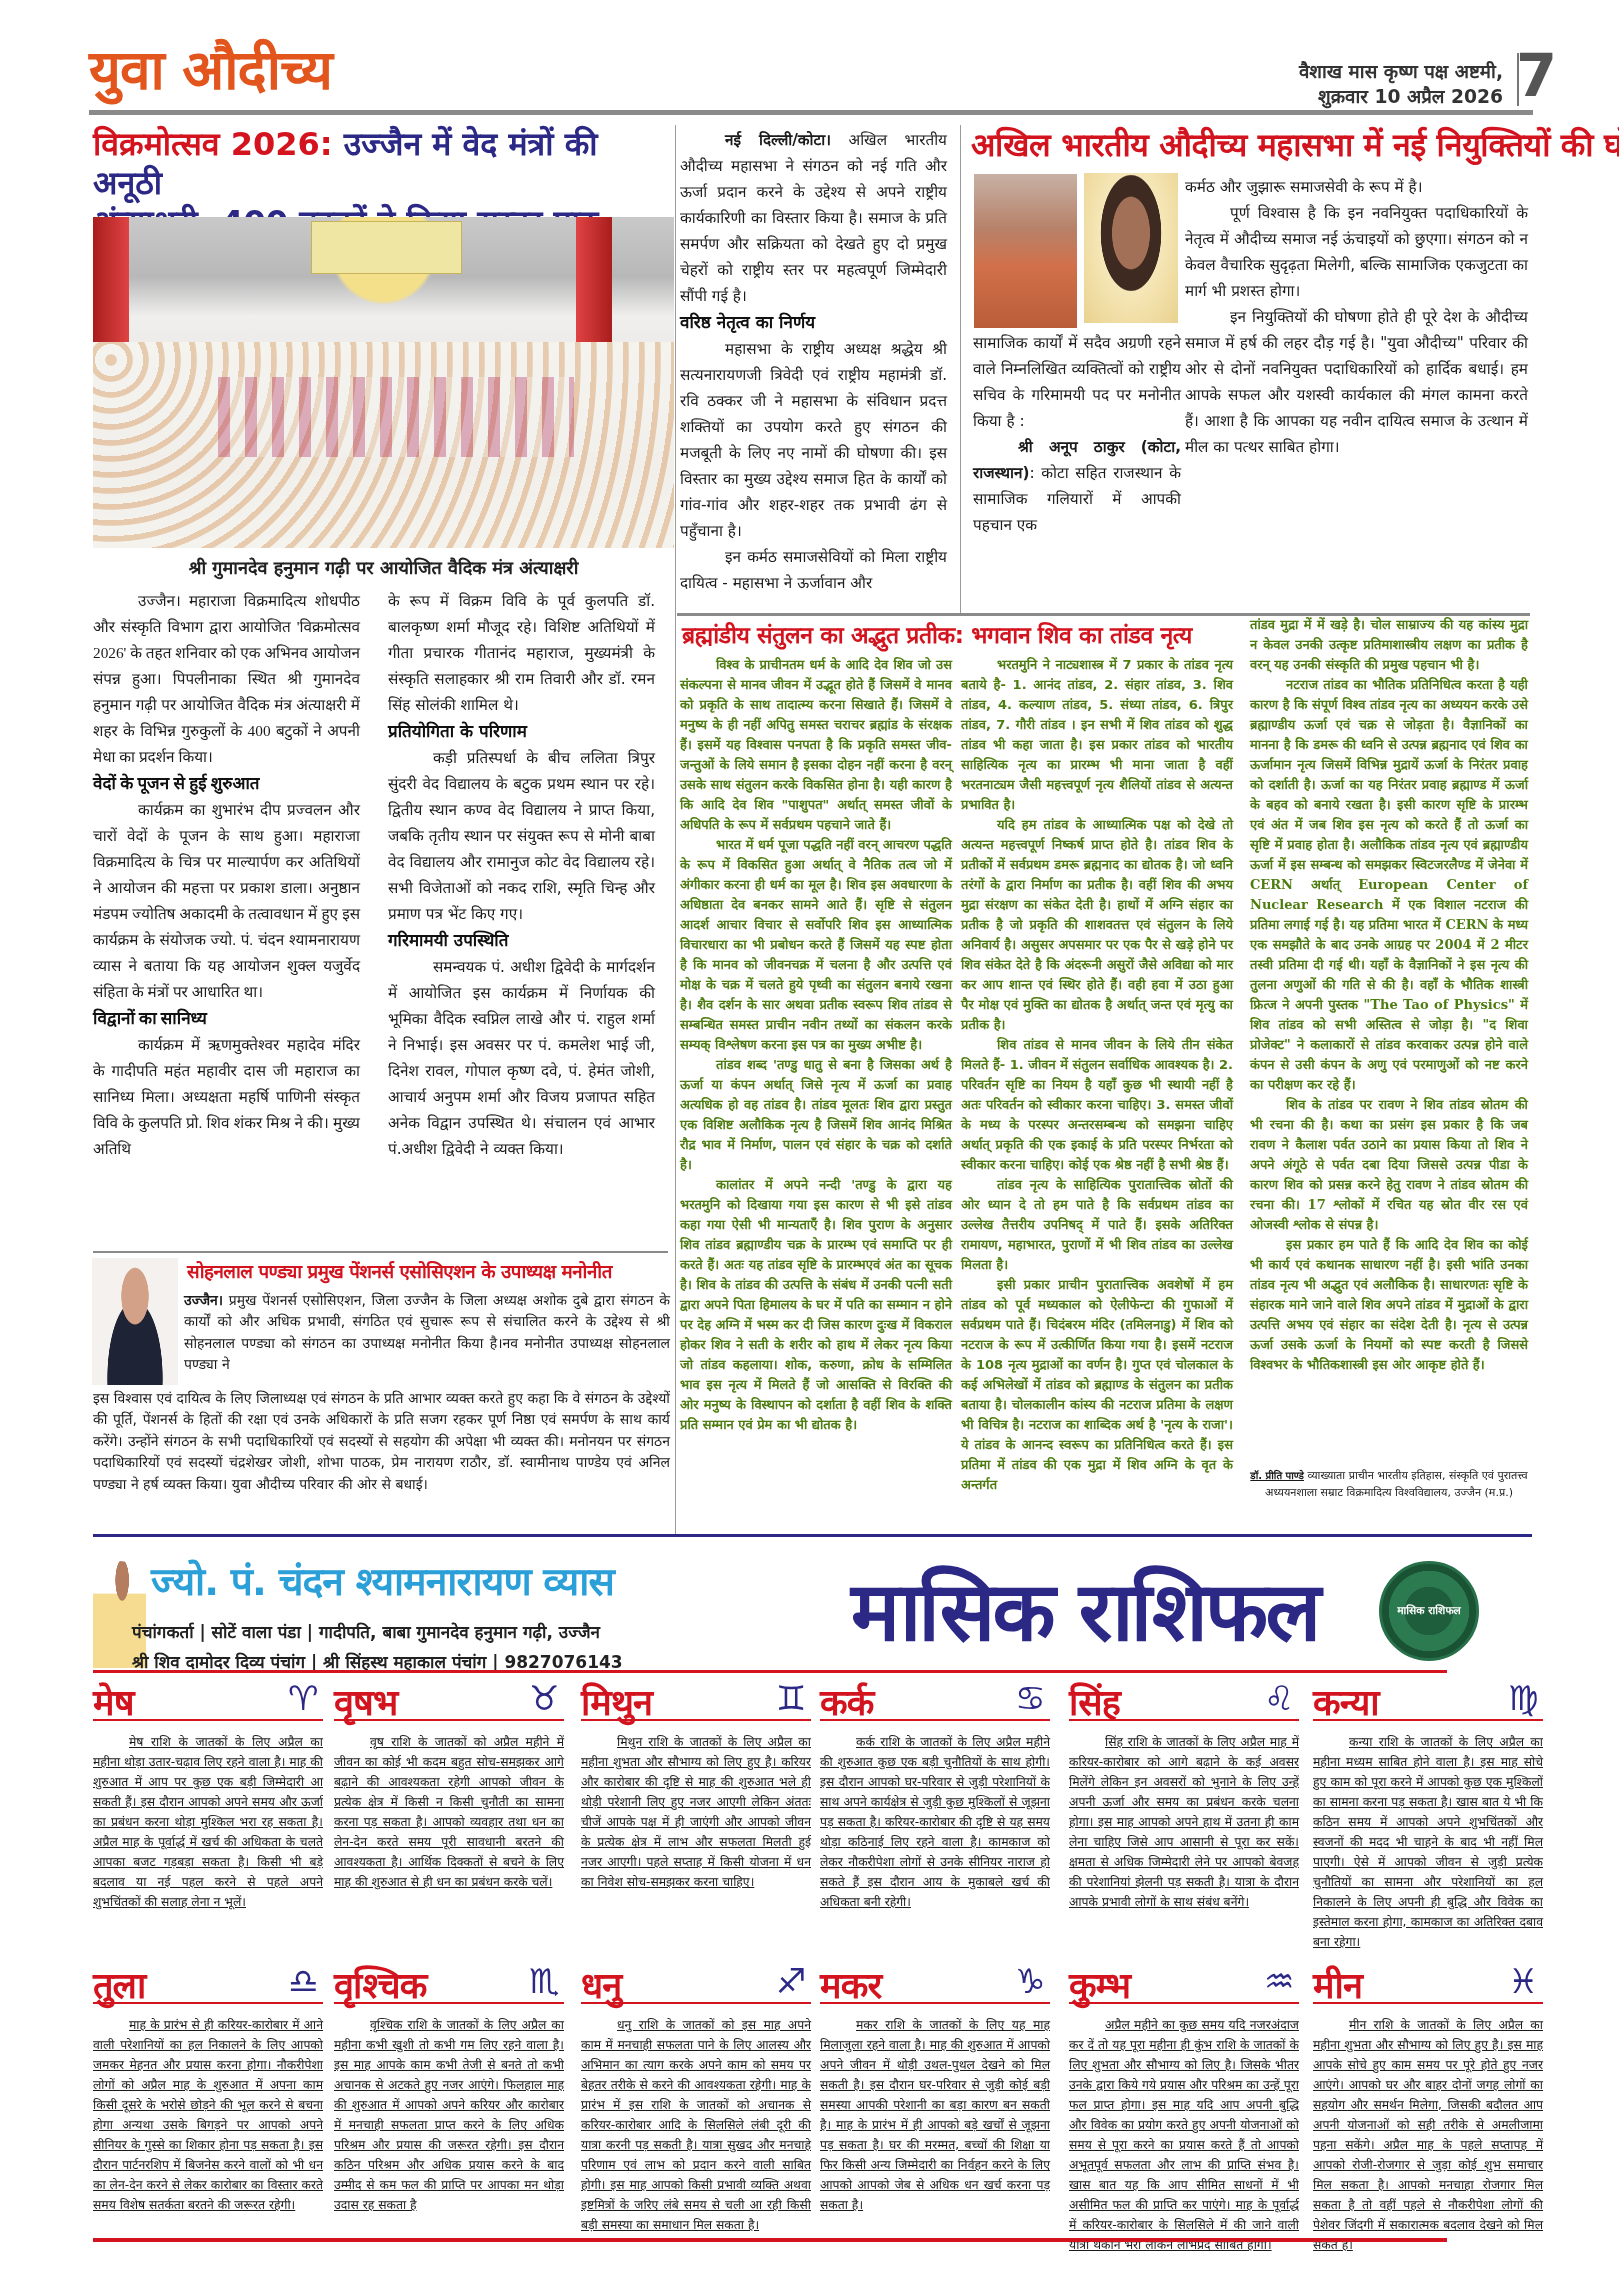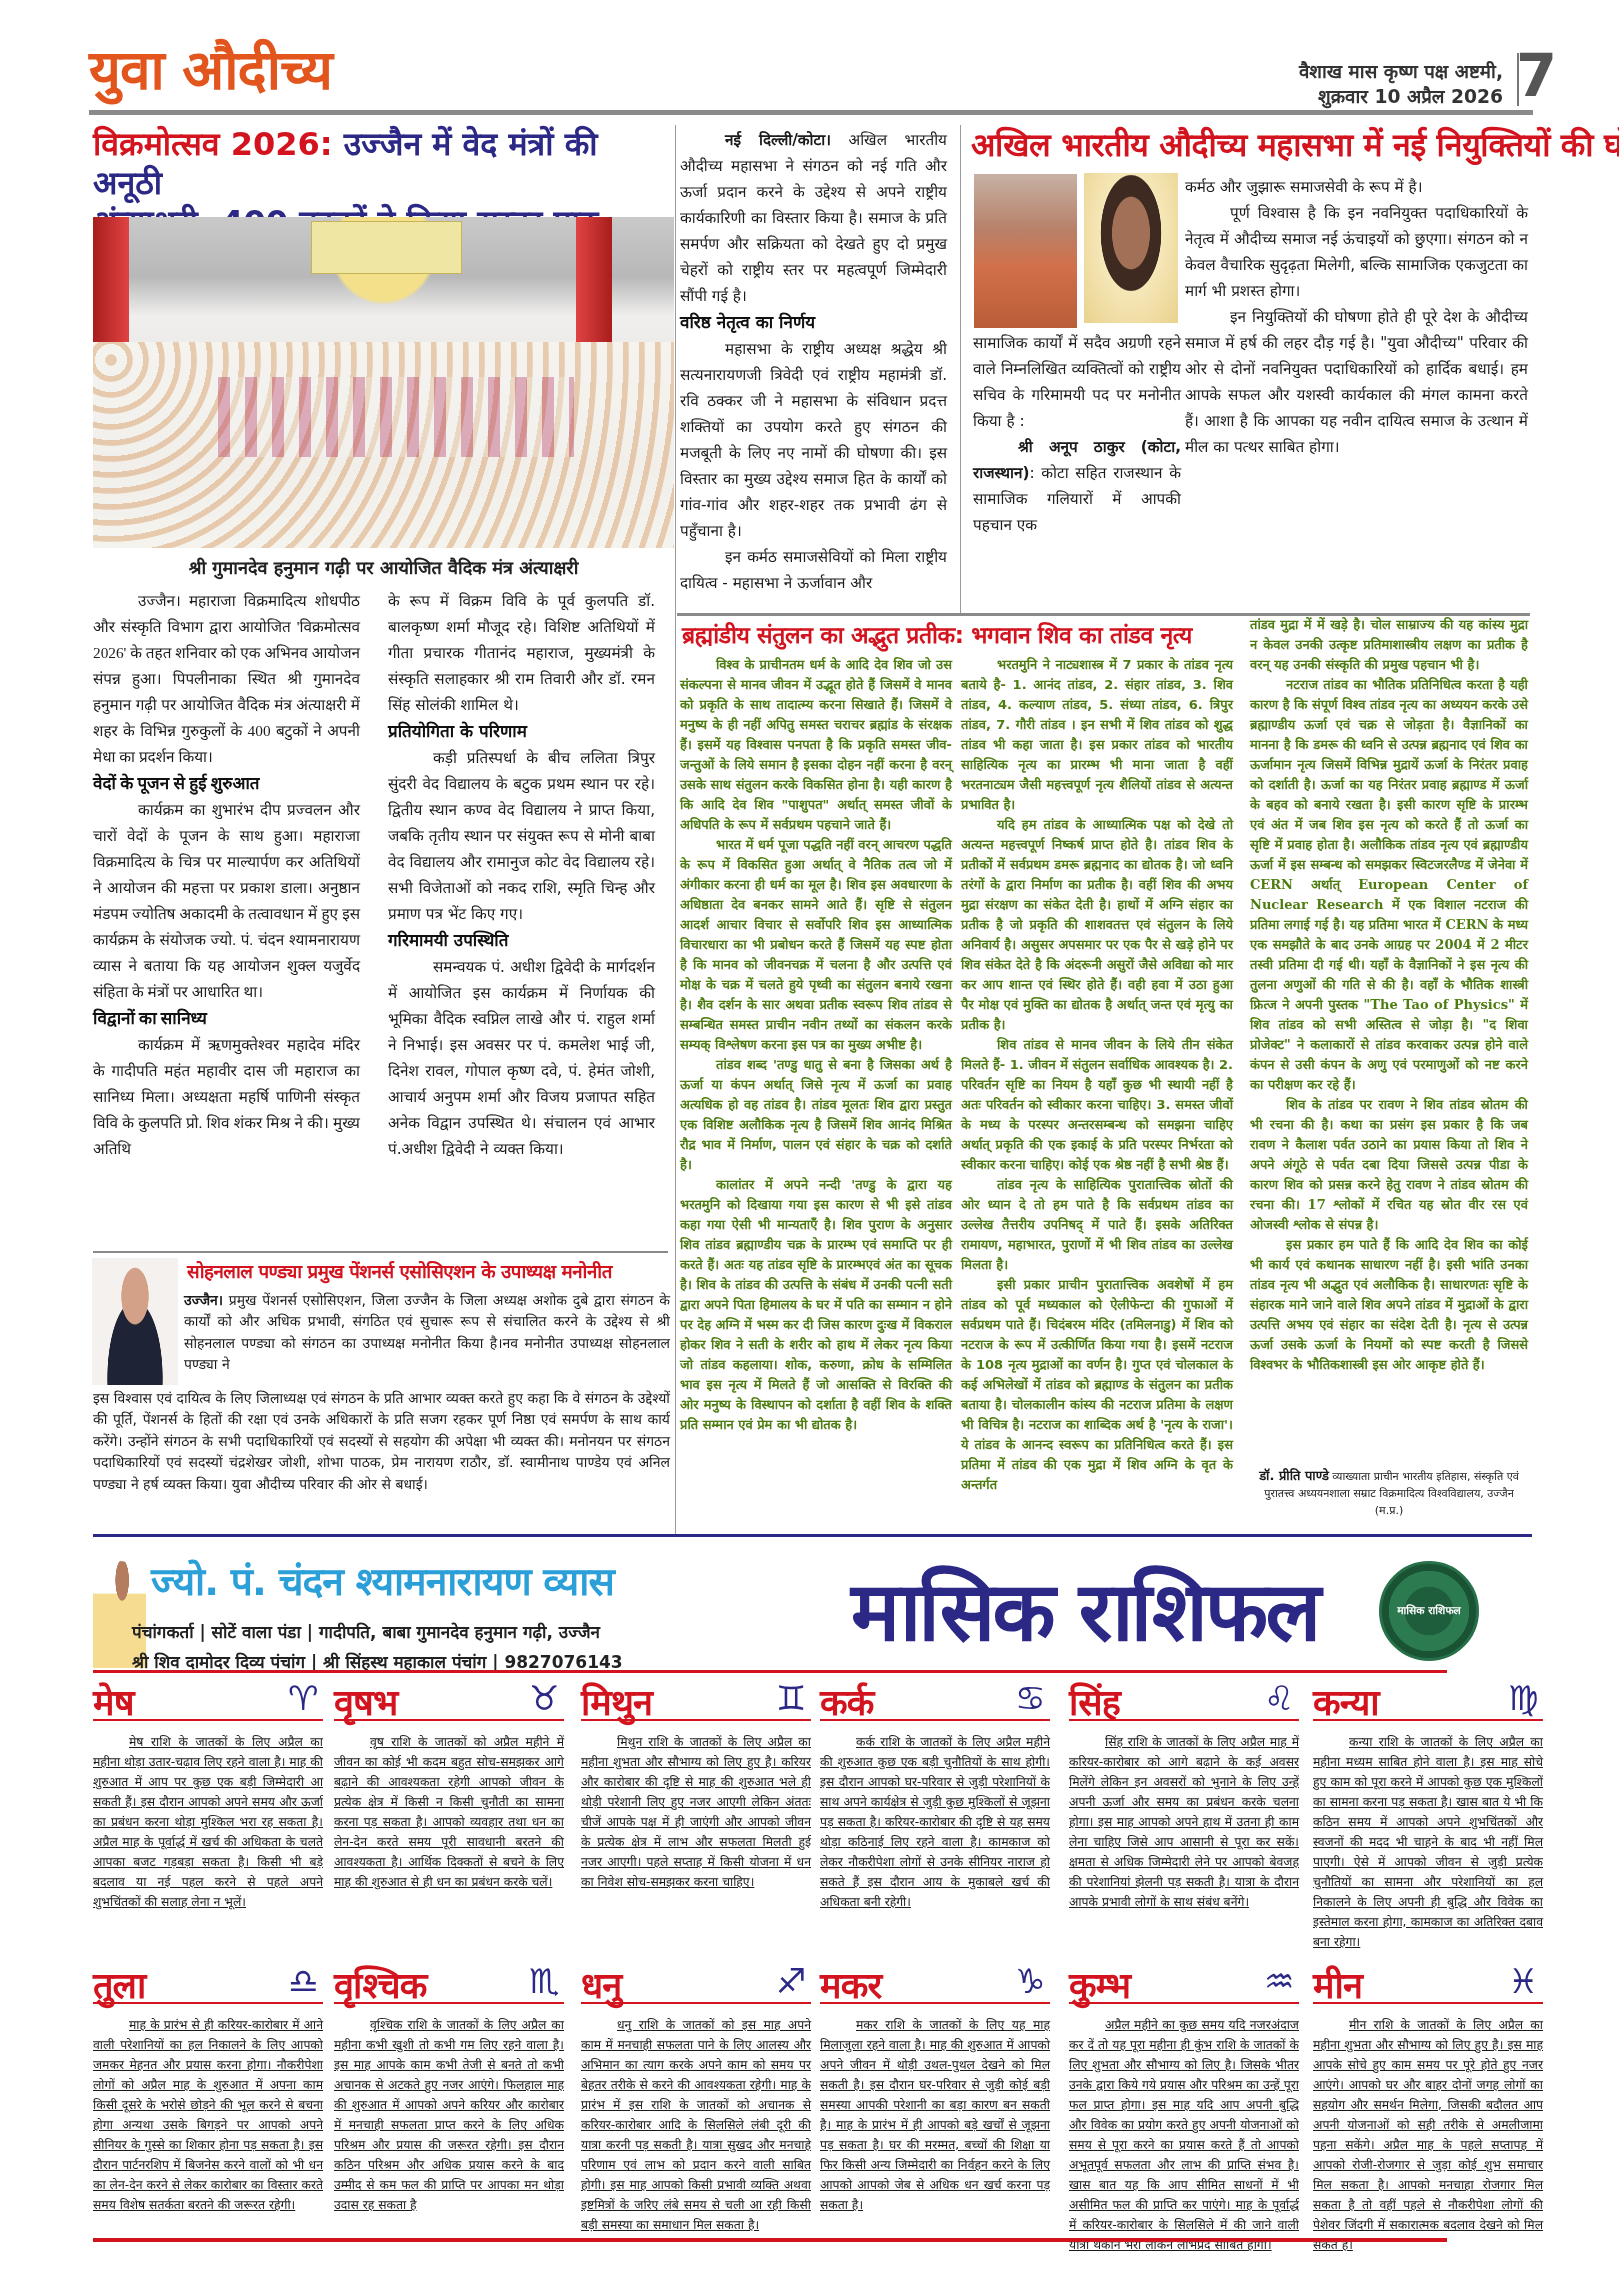--- a/index.html
+++ b/index.html
@@ -60,21 +60,21 @@
   .name-bold { font-weight: bold; }
 
   .hr-mid { left: 677px; top: 613px; width: 853px; height: 2.7px; background: #8a8a8a; }
 
   
   .h3 { left: 682px; top: 618px; width: 561px; font-weight: bold; font-size: 23px; line-height: 34px; color: #d3141f; letter-spacing: -0.4px; white-space: nowrap; }
   .shiva-c1 { left: 680px; top: 655px; width: 272px; }
   .shiva-c2 { left: 961px; top: 655px; width: 272px; }
   .shiva-c3 { left: 1250px; top: 615px; width: 278px; }
   .byline { left: 1250px; top: 1467px; width: 278px; font-size: 11px; line-height: 17px; text-align: center; }
-  .byline b { font-size: 13px; }
+  .byline b { font-size: 10px; text-decoration: underline; }
 
   
   .hr-left { left: 93px; top: 1251px; width: 575px; height: 1.8px; background: #8a8a8a; }
   .sohan-photo { left: 92px; top: 1258px; width: 86px; height: 127px; background:
       radial-gradient(ellipse at 50% 30%, #d2a187 0 22%, transparent 23%),
       radial-gradient(ellipse at 50% 95%, #1f2336 0 45%, transparent 46%),
       #f4f1ee; }
   .h4 { left: 187px; top: 1258px; width: 481px; font-weight: bold; font-size: 18.7px; line-height: 27px; color: #d3141f; white-space: nowrap; letter-spacing: -0.5px; }
   .sohan-text { left: 184px; top: 1290px; width: 486px; font-size: 14px; line-height: 21.4px; text-align: justify; }
   .sohan-text2 { left: 93px; top: 1376px; width: 577px; font-size: 14px; line-height: 21.4px; text-align: justify; margin-top: 12px; }

